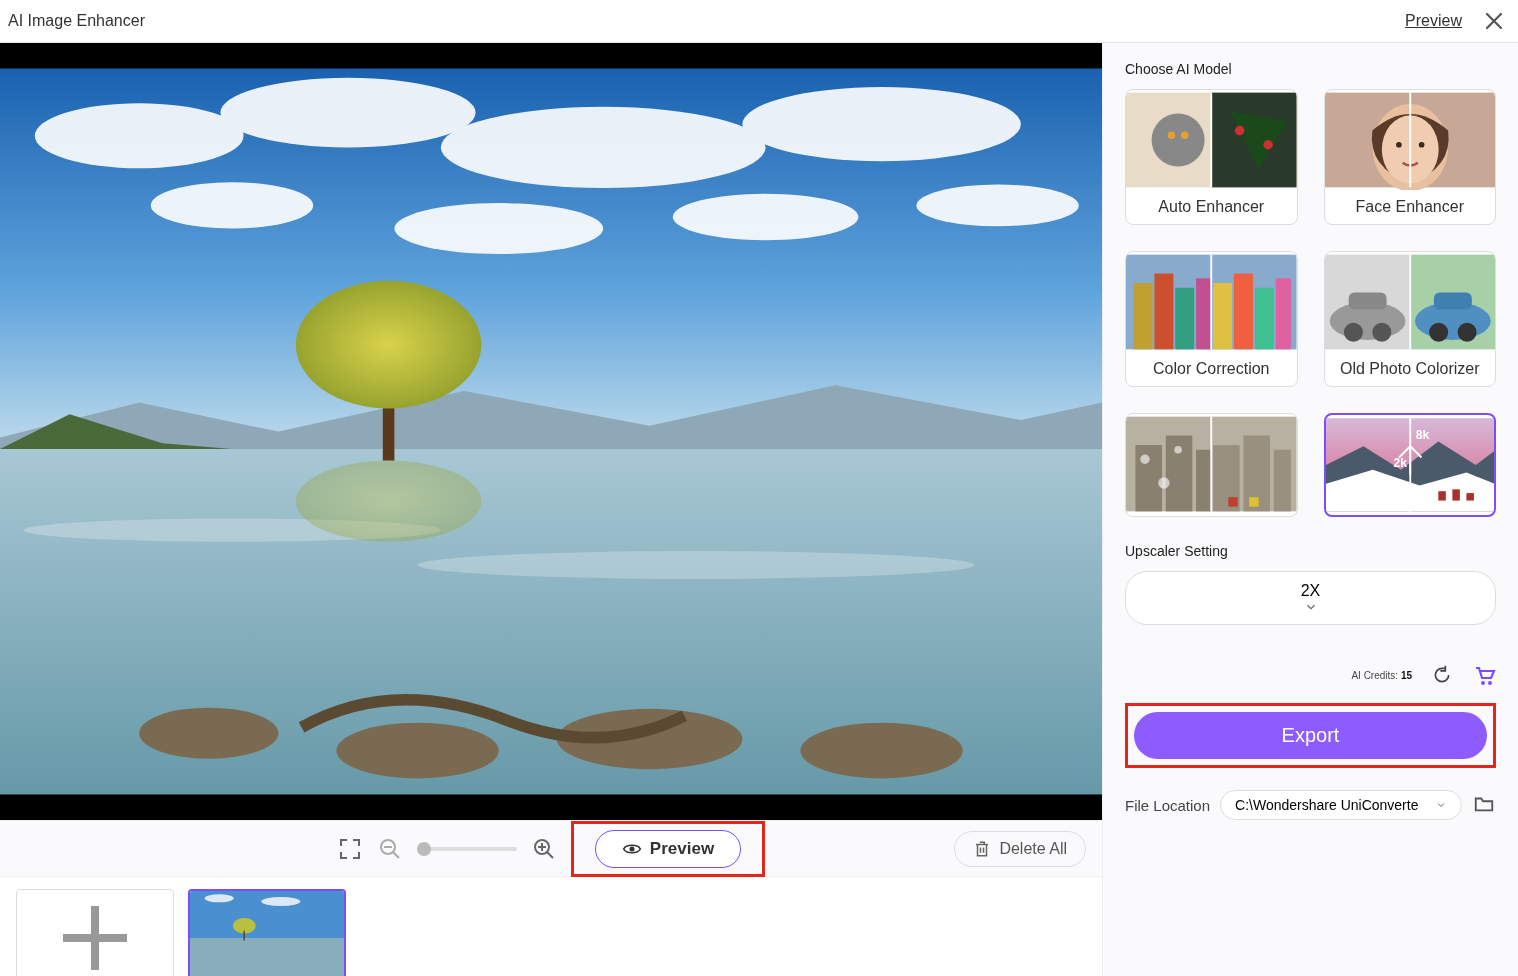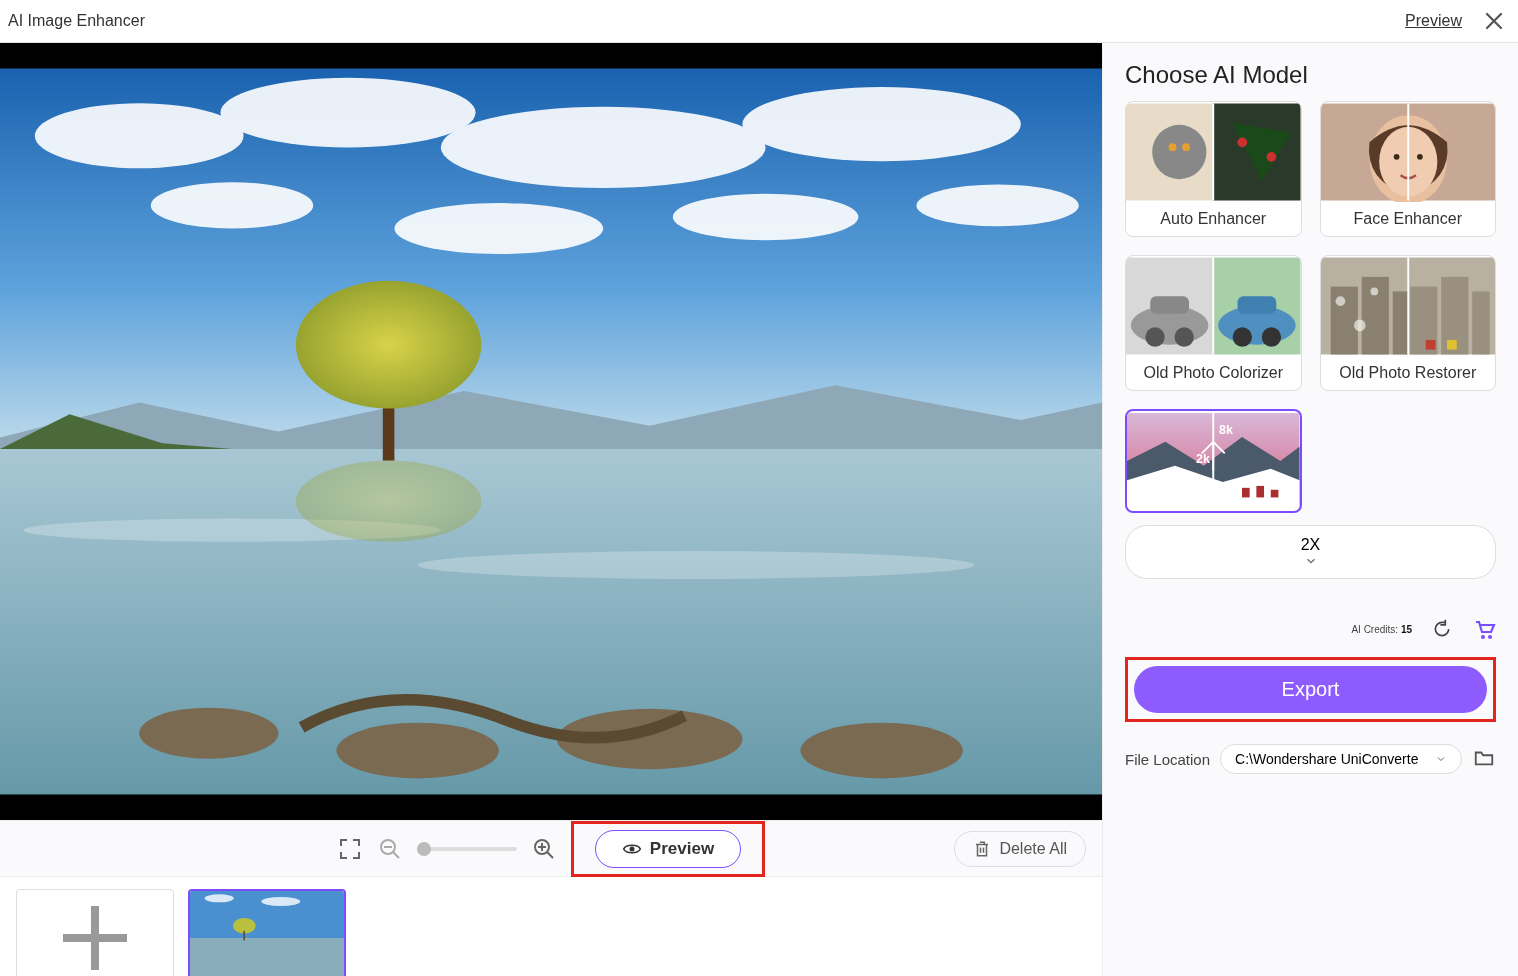--- a/index.html
+++ b/index.html
@@ -25,22 +25,22 @@
 .preview-btn-wrap { border: 3px solid #e2261d; padding: 6px 21px; display: flex; align-items: center; }
 .preview-btn { border: 1px solid #7b4dff; background: #fff; color: #333; border-radius: 22px; padding: 8px 26px; font-size: 17px; font-weight: 600; cursor: pointer; display: flex; align-items: center; gap: 8px; }
 .delete-all-btn { position: absolute; right: 16px; border: 1px solid #ddd; background: #fafafc; color: #555; border-radius: 22px; padding: 8px 18px; font-size: 16px; cursor: pointer; display: flex; align-items: center; gap: 8px; }
 
 .thumbs { height: 130px; background: #fff; display: flex; align-items: center; gap: 14px; padding: 12px 16px; border-top: 1px solid #eee; }
 .thumb { width: 158px; height: 98px; border: 1px solid #ddd; border-radius: 4px; display: flex; align-items: center; justify-content: center; cursor: pointer; overflow: hidden; }
 .thumb.selected { border: 2px solid #7b4dff; }
 .thumb svg { width: 100%; height: 100%; }
 
 .right-panel { width: 416px; background: #fafafc; border-left: 1px solid #eee; display: flex; flex-direction: column; padding: 18px 22px 14px 22px; gap: 12px; overflow: hidden; }
-.section-title { font-size: 24px; color: #222; font-weight: 400; }
-.model-grid { display: grid; grid-template-columns: 1fr 1fr; gap: 18px; }
+.section-title { font-size: 14px; color: #222; font-weight: 400; }
+.model-grid { display: grid; grid-template-columns: 1fr 1fr; gap: 26px; }
 .model-card { border: 1px solid #ddd; border-radius: 8px; background: #fff; overflow: hidden; cursor: pointer; display: flex; flex-direction: column; }
 .model-card.selected { border: 2px solid #7b4dff; }
 .model-thumb { height: 100px; position: relative; }
 .model-thumb svg { width: 100%; height: 100%; display: block; }
 .model-label { text-align: center; padding: 8px 4px; font-size: 16px; color: #333; }
 
 .setting-select { width: 100%; border: 1px solid #ddd; border-radius: 22px; padding: 10px 18px; font-size: 16px; background: #fff; display: flex; align-items: center; justify-content: space-between; cursor: pointer; flex-direction: column; }
 
 .credits-row { display: flex; align-items: center; justify-content: flex-end; gap: 20px; margin-top: 26px; font-size: 10px; }
 .credits-label { color: #444; }
@@ -215,20 +215,41 @@
           <ellipse cx="90" cy="60" rx="30" ry="36" fill="#f0cdb0"></ellipse>
           <circle cx="78" cy="55" r="3" fill="#3a2a1a"></circle>
               <circle cx="102" cy="55" r="3" fill="#3a2a1a"></circle>
           <path d="M82 74 Q90 80 98 74" stroke="#aa5050" stroke-width="2.5" fill="none"></path>
           <line x1="90" y1="0" x2="90" y2="100" class="split-line"></line>
         </svg>
           </div>
         <div class="model-label">Face Enhancer</div>
       </div>
 
+      <div class="model-card">
+        <div class="model-thumb">
+            <svg viewBox="0 0 180 100">
+          <rect width="180" height="100" fill="#88aacc"></rect>
+          <g>
+                <rect x="8" y="30" width="20" height="70" fill="#c0a030"></rect>
+                <rect x="30" y="20" width="20" height="80" fill="#cc5030"></rect>
+                <rect x="52" y="35" width="20" height="65" fill="#30a080"></rect>
+                <rect x="74" y="25" width="16" height="75" fill="#c05090"></rect>
+              </g>
+          <g>
+                <rect x="92" y="30" width="20" height="70" fill="#e0c040"></rect>
+                <rect x="114" y="20" width="20" height="80" fill="#ee6040"></rect>
+                <rect x="136" y="35" width="20" height="65" fill="#40c090"></rect>
+                <rect x="158" y="25" width="16" height="75" fill="#e060a0"></rect>
+              </g>
+          <line x1="90" y1="0" x2="90" y2="100" class="split-line"></line>
+        </svg>
+          </div>
+        <div class="model-label">Color Correction</div>
+      </div>
 
       <div class="model-card">
         <div class="model-thumb">
             <svg viewBox="0 0 180 100">
           <rect width="90" height="100" fill="#d8d8d8"></rect>
               <rect x="90" width="90" height="100" fill="#a8d0a8"></rect>
           <ellipse cx="45" cy="70" rx="40" ry="20" fill="#999"></ellipse>
               <rect x="25" y="40" width="40" height="18" rx="6" fill="#888"></rect>
               <circle cx="30" cy="82" r="10" fill="#555"></circle>
               <circle cx="60" cy="82" r="10" fill="#555"></circle>
@@ -259,21 +280,20 @@
           <g fill="#fff" opacity="0.6">
                 <circle cx="20" cy="45" r="5"></circle>
                 <circle cx="55" cy="35" r="4"></circle>
                 <circle cx="40" cy="70" r="6"></circle>
               </g>
           <rect x="130" y="85" width="10" height="10" fill="#e0c030"></rect>
               <rect x="108" y="85" width="10" height="10" fill="#c04030"></rect>
           <line x1="90" y1="0" x2="90" y2="100" class="split-line"></line>
         </svg>
           </div>
-        <div class="model-label">Old Photo Restorer</div>
       </div>
 
       <div class="model-card selected">
         <div class="model-thumb">
             <svg viewBox="0 0 180 100">
           <defs>
                 <linearGradient id="ups" x1="0" y1="0" x2="0" y2="1">
                   <stop offset="0" stop-color="#d8b8d8"></stop>
                   <stop offset="1" stop-color="#d86080"></stop>
                 </linearGradient>
@@ -288,20 +308,21 @@
               </g>
           <line x1="90" y1="0" x2="90" y2="100" class="split-line"></line>
           <text x="72" y="52" fill="#fff" font-size="13" font-weight="600">2k</text>
           <text x="96" y="22" fill="#fff" font-size="13" font-weight="600">8k</text>
           <path d="M90 30 L78 42 M90 30 L102 42 M90 30 L90 60" stroke="#fff" stroke-width="2" fill="none"></path>
         </svg>
           </div>
       </div>
     </div>
 
+    <div class="section-title" style="margin-top:14px">Upscaler Setting</div>
     <div class="setting-select">
       <span>2X</span>
       <svg width="14" height="14" viewBox="0 0 24 24">
           <path d="M6 9 L12 15 L18 9" fill="none" stroke="#666" stroke-width="2"></path>
         </svg>
     </div>
 
     <div class="credits-row">
       <span>
         <span class="credits-label">AI Credits:</span>

